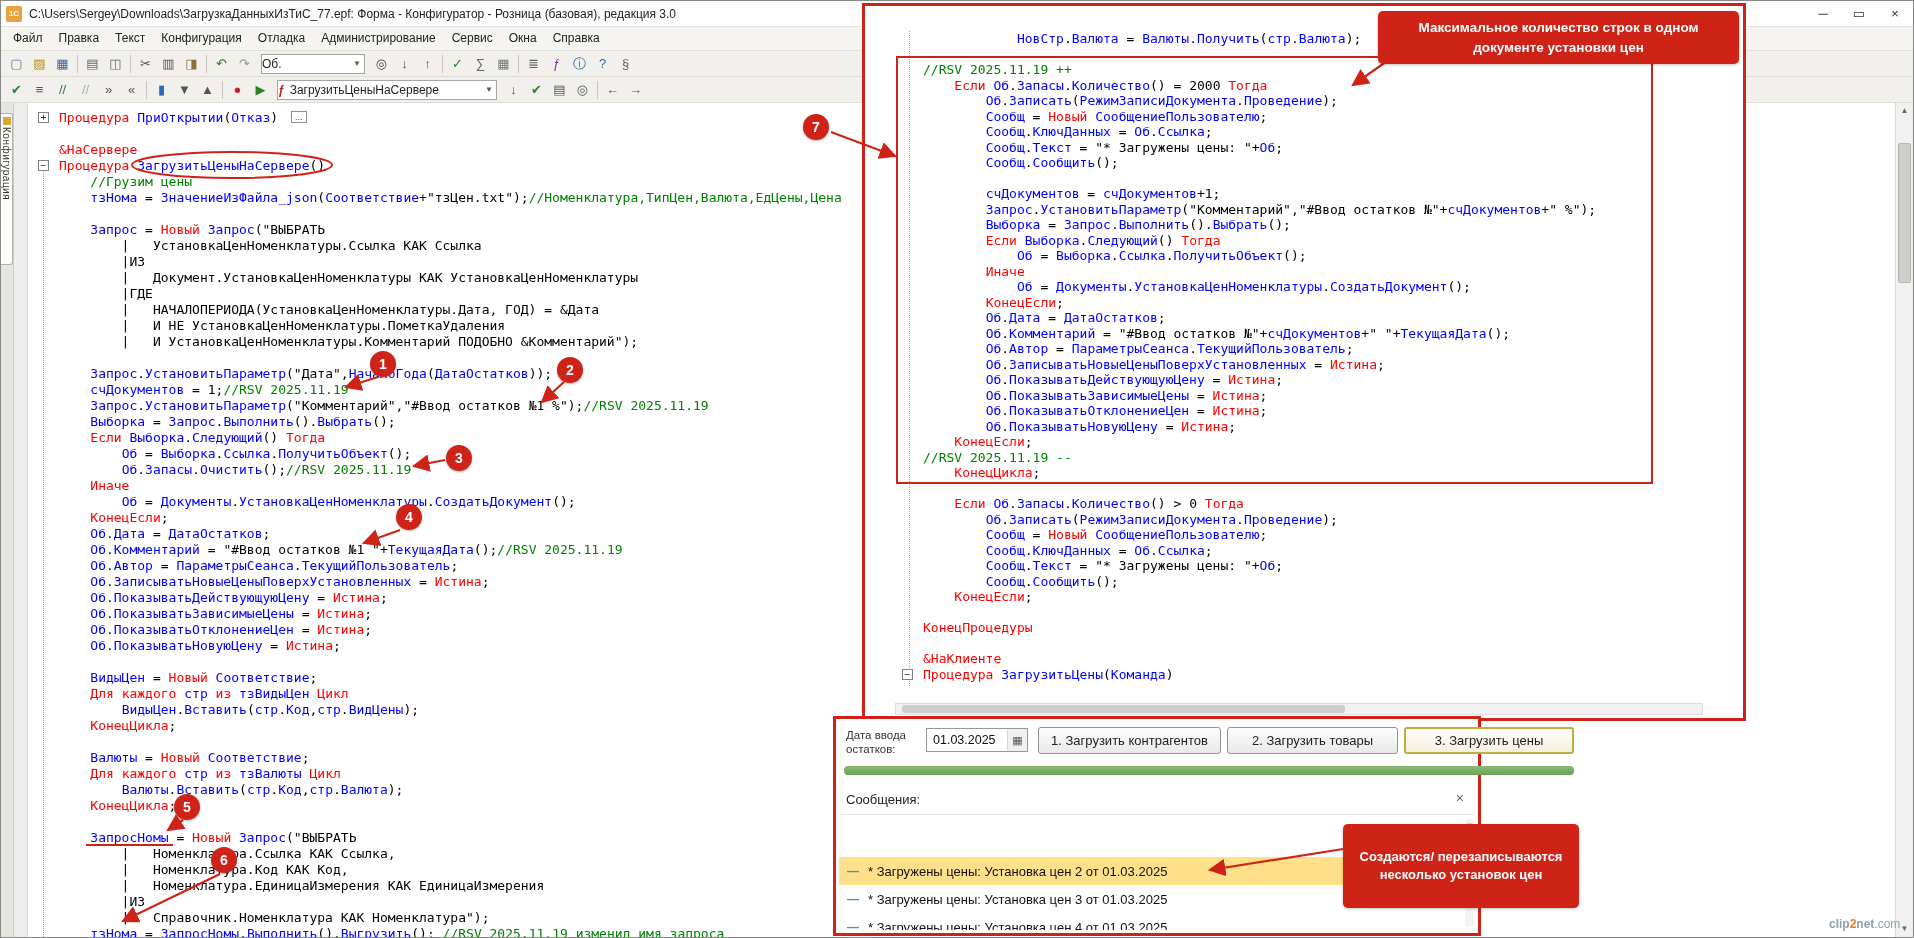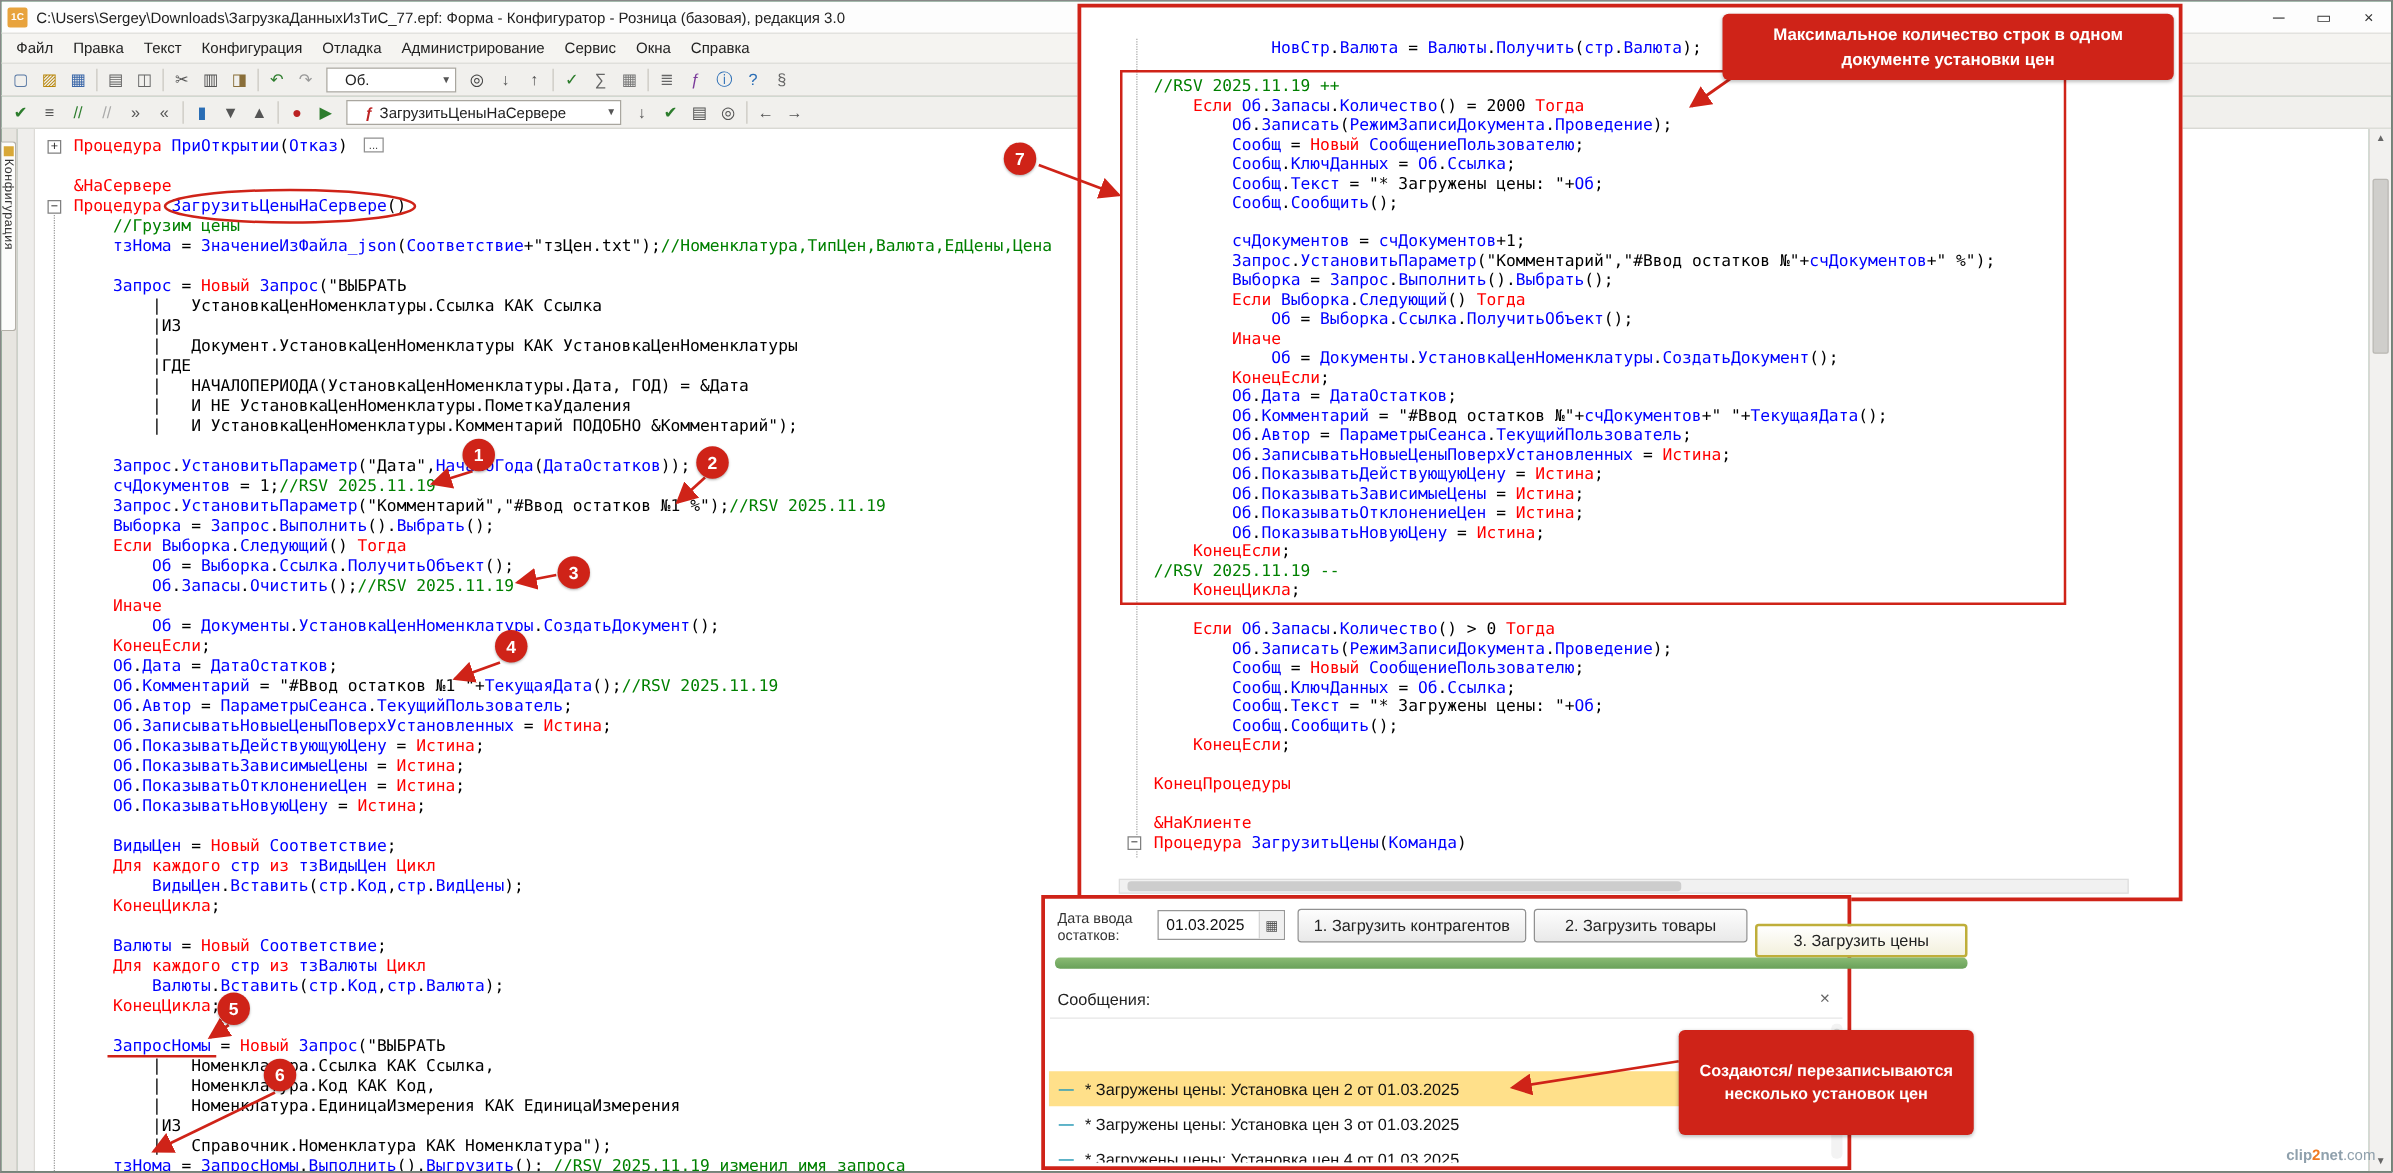--- a/index.html
+++ b/index.html
@@ -1,17 +1,17 @@
 <!DOCTYPE html>
 <html style="--red: #cf2318; --kw: #ff0000; --id: #0000ff; --cm: #008000; --sel: #ffe08a; --green: #69a159; --teal: #2f9db8;"><head>
 <meta charset="utf-8">
 <title>Конфигуратор</title>
 <style>
   html,body{margin:0;padding:0;background:#777;}
-  #app{position:relative;width:1914px;height:938px;background:#14532d;overflow:hidden;
+  #app{position:relative;width:1914px;height:938px;background:#7f1d1d;overflow:hidden;
        font-family:"Liberation Sans",sans-serif;border:1px solid #888;box-sizing:border-box;}
   
   .titlebar{position:absolute;left:0;top:0;width:100%;height:26px;background:#fdfdfd;
             display:flex;align-items:center;border-bottom:1px solid #e3e1dd;box-sizing:border-box;z-index:3;}
   .app-icon{width:16px;height:16px;background:#e8a33d;color:#fff;font-size:8px;line-height:16px;
             text-align:center;border-radius:2px;margin:0 7px 0 5px;font-weight:bold;flex:none;}
   .title-text{font-size:12px;color:#222;white-space:nowrap;}
   .win-controls{margin-left:auto;display:flex;flex:none;}
   .wc{width:36px;height:25px;text-align:center;line-height:25px;font-size:13px;color:#333;}
   .menubar{position:absolute;left:0;top:26px;width:100%;height:24px;background:#f5f4f1;
@@ -19,21 +19,21 @@
            box-sizing:border-box;padding-left:4px;z-index:3;}
   .menu-item{padding:0 8px;line-height:23px;}
   .tb{position:absolute;left:0;width:100%;height:26px;background:#f1f0ed;border-bottom:1px solid #dedcd7;
       display:flex;align-items:center;box-sizing:border-box;padding-left:4px;z-index:3;}
   .tb1{top:50px;} .tb2{top:76px;}
   .ticons{display:flex;align-items:center;}
   .tbtn{width:23px;height:22px;display:flex;align-items:center;justify-content:center;flex:none;}
   .tglyph{font-size:13px;line-height:1;}
   .tsep{width:1px;height:18px;background:#c9c6c0;margin:0 3px;flex:none;}
   .combo{height:20px;border:1px solid #a9a69f;background:#fff;display:flex;align-items:center;
-         font-size:12px;color:#222;padding:0 3px 0 14px;margin:0 5px;box-sizing:border-box;flex:none;}
+         font-size:12px;color:#222;padding:0 3px 0 0;margin:0 5px;box-sizing:border-box;flex:none;}
   .combo-search{width:104px;}
   .combo-proc{width:220px;}
   .combo-text{white-space:nowrap;overflow:hidden;}
   .combo-arrow{margin-left:auto;font-size:8px;color:#555;padding-left:4px;}
   .combo-icon{color:#bb2222;font-size:12px;margin-right:5px;font-weight:bold;}
   
   .side-strip{position:absolute;left:0;top:102px;width:13px;bottom:0;background:#e7e5e0;
               border-right:1px solid #cfccc6;box-sizing:border-box;z-index:2;}
   .side-tab{position:absolute;left:0;top:10px;width:12px;height:152px;background:#fcfcfb;
             border:1px solid #b3b0a8;border-left:none;border-radius:0 3px 3px 0;
@@ -87,21 +87,21 @@
   .fp-label{position:absolute;left:10px;top:9px;width:78px;font-size:11.5px;color:#333;line-height:1.25;}
   .fp-date{position:absolute;left:90px;top:9px;width:102px;height:24px;border:1px solid #979797;
            display:flex;align-items:center;box-sizing:border-box;background:#fff;}
   .fp-date-text{flex:1;padding-left:6px;font-size:12.5px;color:#111;}
   .fp-cal{width:19px;height:100%;border-left:1px solid #d5d5d5;background:#f0f0f0;color:#555;
           font-size:11px;display:flex;align-items:center;justify-content:center;}
   .fp-btn{position:absolute;height:27px;top:8px;display:flex;align-items:center;justify-content:center;
           background:linear-gradient(#fdfdfd,#e9e9e9);border:1px solid #919191;border-radius:3px;
           font-size:13px;color:#222;box-sizing:border-box;white-space:nowrap;}
   .fp-btn1{left:202px;width:183px;} .fp-btn2{left:391px;width:171px;} .fp-btn3{left:568px;width:170px;}
-  .fp-btn.accent{border:2px solid #bfae3a;background:linear-gradient(#ffffff,#f3f0dc);margin-top:12px;}
+  .fp-btn.accent{border:2px solid #bfae3a;background:linear-gradient(#ffffff,#f3f0dc);}
   .fp-progress{position:absolute;left:8px;top:47px;width:730px;height:9px;border-radius:4px;
                background:linear-gradient(#8abb74,var(--green));}
   .fp-msghdr{position:absolute;left:10px;top:73px;font-size:13px;color:#222;}
   .fp-close{position:absolute;right:14px;top:71px;color:#666;font-size:14px;}
   .fp-sep{position:absolute;left:4px;right:4px;top:95px;border-top:1px solid #e6e6e6;}
   .msg-list{position:absolute;left:3px;right:16px;top:98px;bottom:3px;overflow:hidden;padding-top:40px;}
   .mrow{height:28px;display:flex;align-items:center;font-size:13px;color:#111;}
   .mrow.sel{background:var(--sel);}
   .mic{color:var(--teal);font-weight:bold;margin:0 9px 0 8px;font-size:12px;flex:none;}
   .mtxt{white-space:nowrap;}

